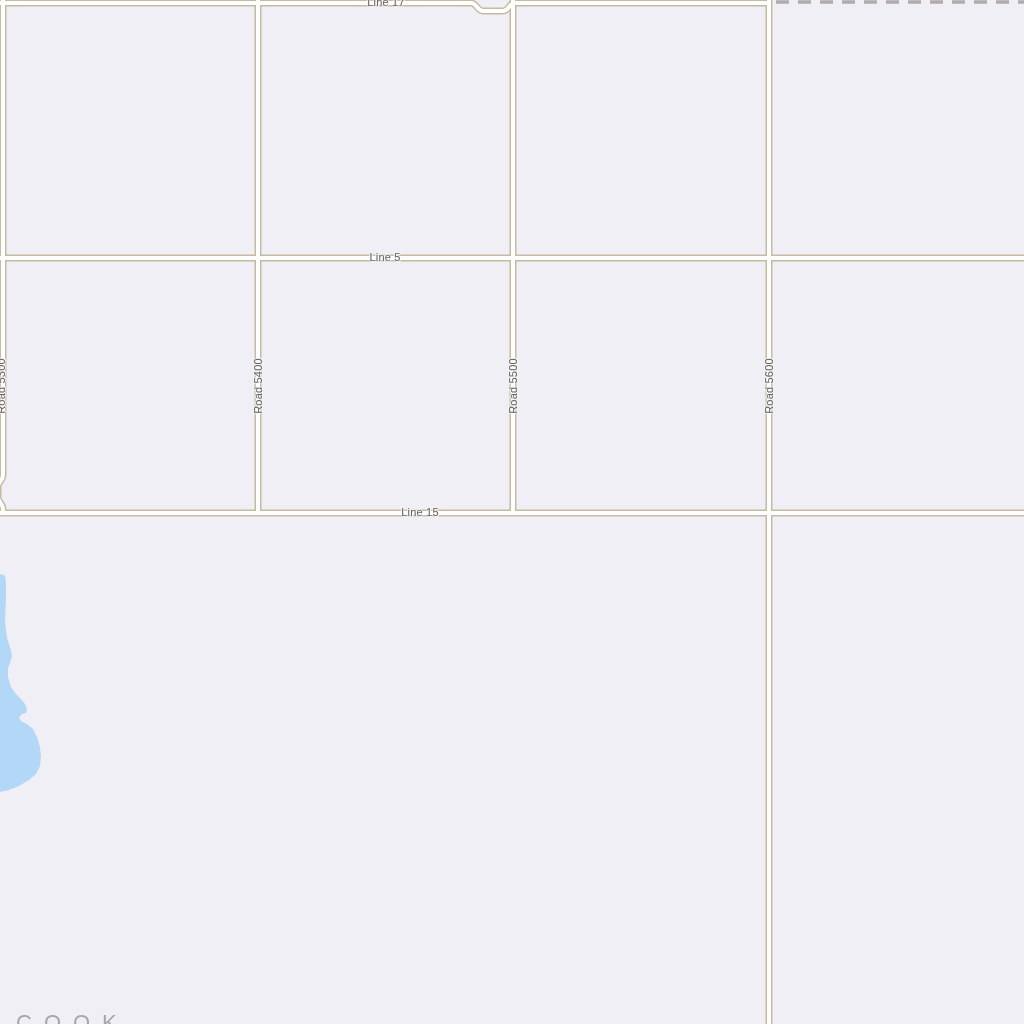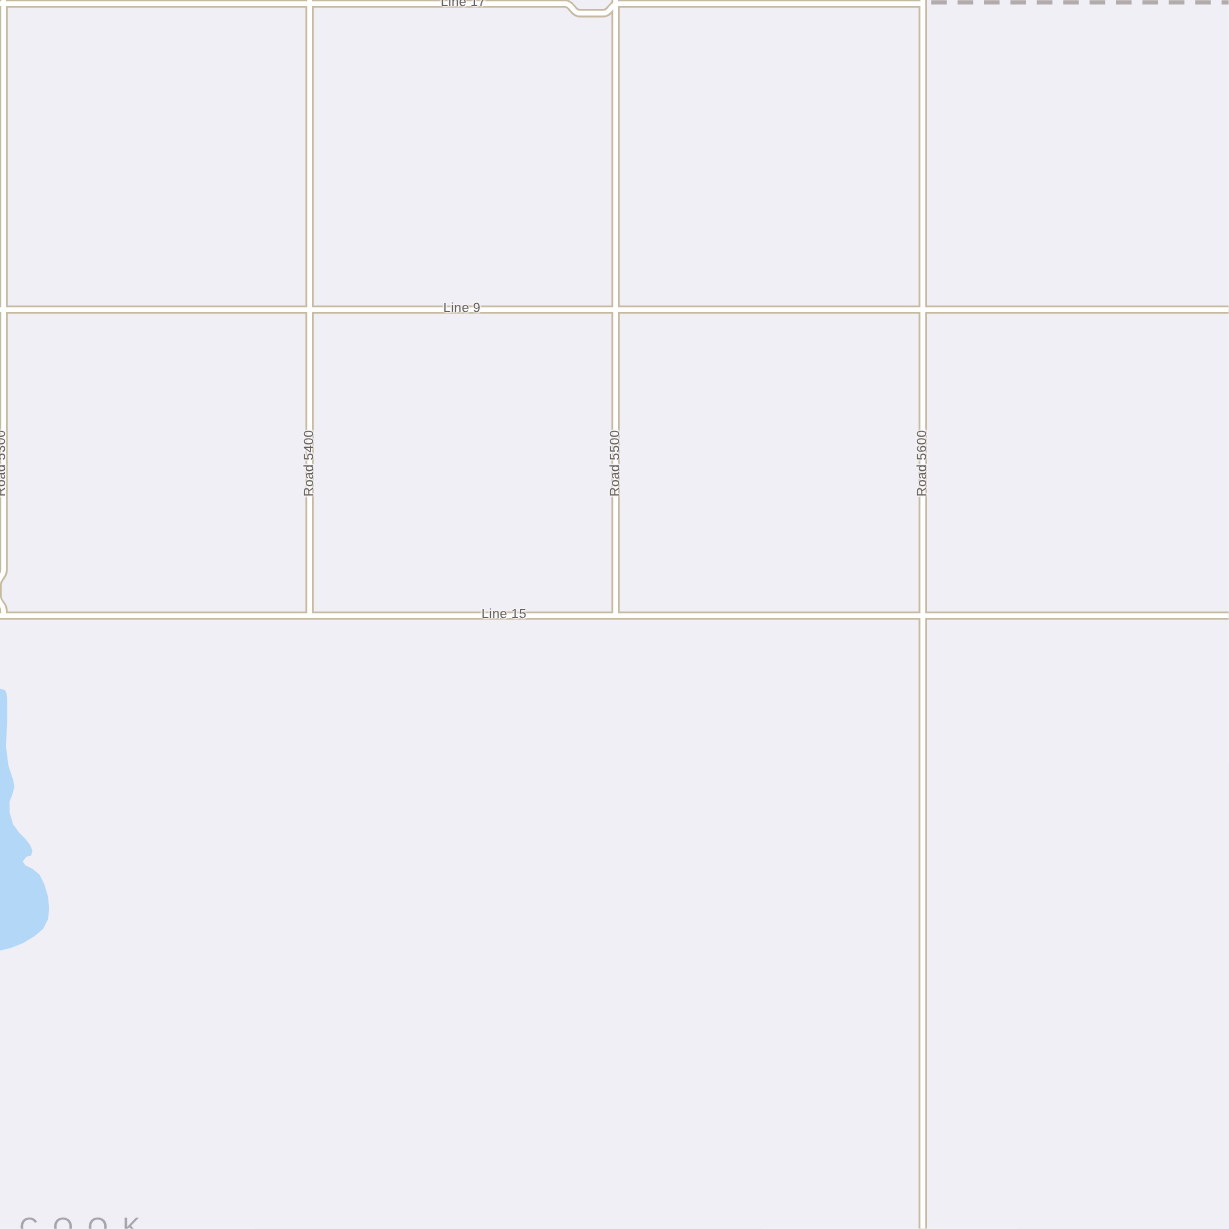--- a/index.html
+++ b/index.html
@@ -75,21 +75,21 @@
       <path d="M3,0 L3,475 C3,481 -2,481 -2,487 L-2,497 C-2,503 3,503 3,509 L3,513"></path>
       <path d="M258,0 L258,513"></path>
       <path d="M513,0 L513,513"></path>
       <path d="M769,0 L769,1024"></path>
     </g>
 
     <path d="M776,2 L1024,2" stroke="#b2abab" stroke-width="3.5" fill="none" stroke-dasharray="13 9"></path>
   </svg>
 
   <div class="road-label" style="left:386px; top:2px;">Line 17</div>
-  <div class="road-label" style="left:385px; top:257px;">Line 9</div>
+  <div class="road-label" style="left:385px; top:257px;">Line 5</div>
   <div class="road-label" style="left:386px; top:512px;margin-left:34px;">Line 15</div>
 
   <div class="road-label vertical" style="left:1px; top:386px;">Road 5300</div>
   <div class="road-label vertical" style="left:258px; top:386px;">Road 5400</div>
   <div class="road-label vertical" style="left:513px; top:386px;">Road 5500</div>
   <div class="road-label vertical" style="left:769px; top:386px;">Road 5600</div>
 
   <div class="area-label">COOK</div>
 
 </div>

